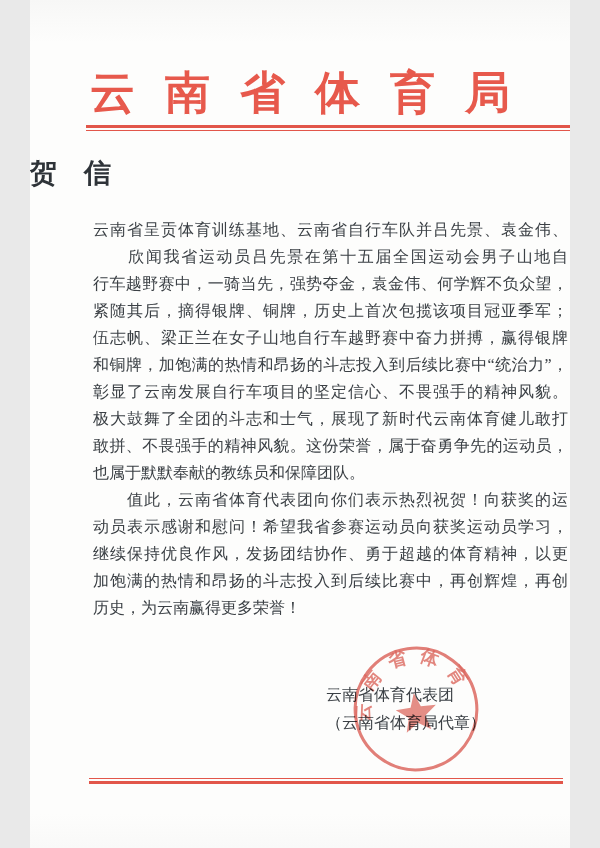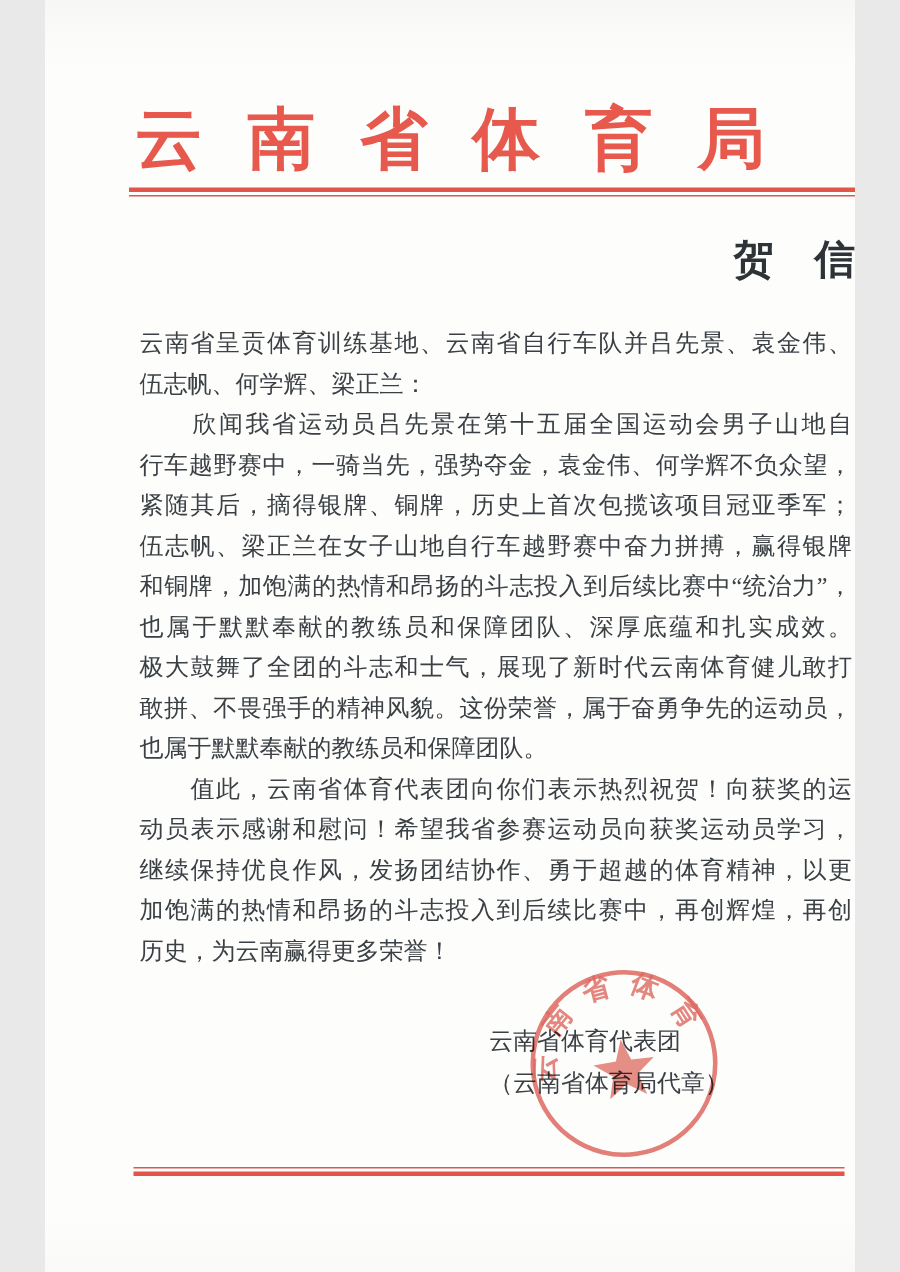--- a/index.html
+++ b/index.html
@@ -33,21 +33,21 @@
     border-top:3px solid var(--red);
     border-bottom:1px solid var(--red);
   }
   .rule-bottom{
     top:778px;left:59px;width:474px;height:2px;
     border-top:1px solid var(--red);
     border-bottom:3px solid var(--red);
   }
   .letter-title{
     position:absolute;top:157px;left:0;width:100%;
-    text-align:right;
+    text-align:left;
     font-size:27px;line-height:32px;
     font-weight:600;
     color:#2e3338;
     white-space:nowrap;
   }
   .body{
     position:absolute;top:216px;left:63px;width:475px;
     color:var(--ink);
     font-size:16px;
   }
@@ -92,27 +92,26 @@
 <div class="page">
 
   <div class="header-title">云南省体育局</div>
 
   <div class="rule rule-top"></div>
 
   <div class="letter-title">贺　信</div>
 
   <div class="body">
       <div class="body-line just">云南省呈贡体育训练基地、云南省自行车队并吕先景、袁金伟、</div>
-      <div class="body-line">伍志帆、何学辉、梁正兰：</div>
       <div class="body-line just">　　欣闻我省运动员吕先景在第十五届全国运动会男子山地自</div>
       <div class="body-line just">行车越野赛中，一骑当先，强势夺金，袁金伟、何学辉不负众望，</div>
       <div class="body-line just">紧随其后，摘得银牌、铜牌，历史上首次包揽该项目冠亚季军；</div>
       <div class="body-line just">伍志帆、梁正兰在女子山地自行车越野赛中奋力拼搏，赢得银牌</div>
       <div class="body-line just">和铜牌，加饱满的热情和昂扬的斗志投入到后续比赛中“统治力”，</div>
-      <div class="body-line just">也属于默默奉献的教练员和保障团队、深厚底蕴和扎实成效。</div>
+      <div class="body-line just">彰显了云南发展自行车项目的坚定信心、不畏强手的精神风貌。</div>
       <div class="body-line just">极大鼓舞了全团的斗志和士气，展现了新时代云南体育健儿敢打</div>
       <div class="body-line just">敢拼、不畏强手的精神风貌。这份荣誉，属于奋勇争先的运动员，</div>
       <div class="body-line">也属于默默奉献的教练员和保障团队。</div>
       <div class="body-line just">　　值此，云南省体育代表团向你们表示热烈祝贺！向获奖的运</div>
       <div class="body-line just">动员表示感谢和慰问！希望我省参赛运动员向获奖运动员学习，</div>
       <div class="body-line just">继续保持优良作风，发扬团结协作、勇于超越的体育精神，以更</div>
       <div class="body-line just">加饱满的热情和昂扬的斗志投入到后续比赛中，再创辉煌，再创</div>
       <div class="body-line">历史，为云南赢得更多荣誉！</div>
     </div>
 

